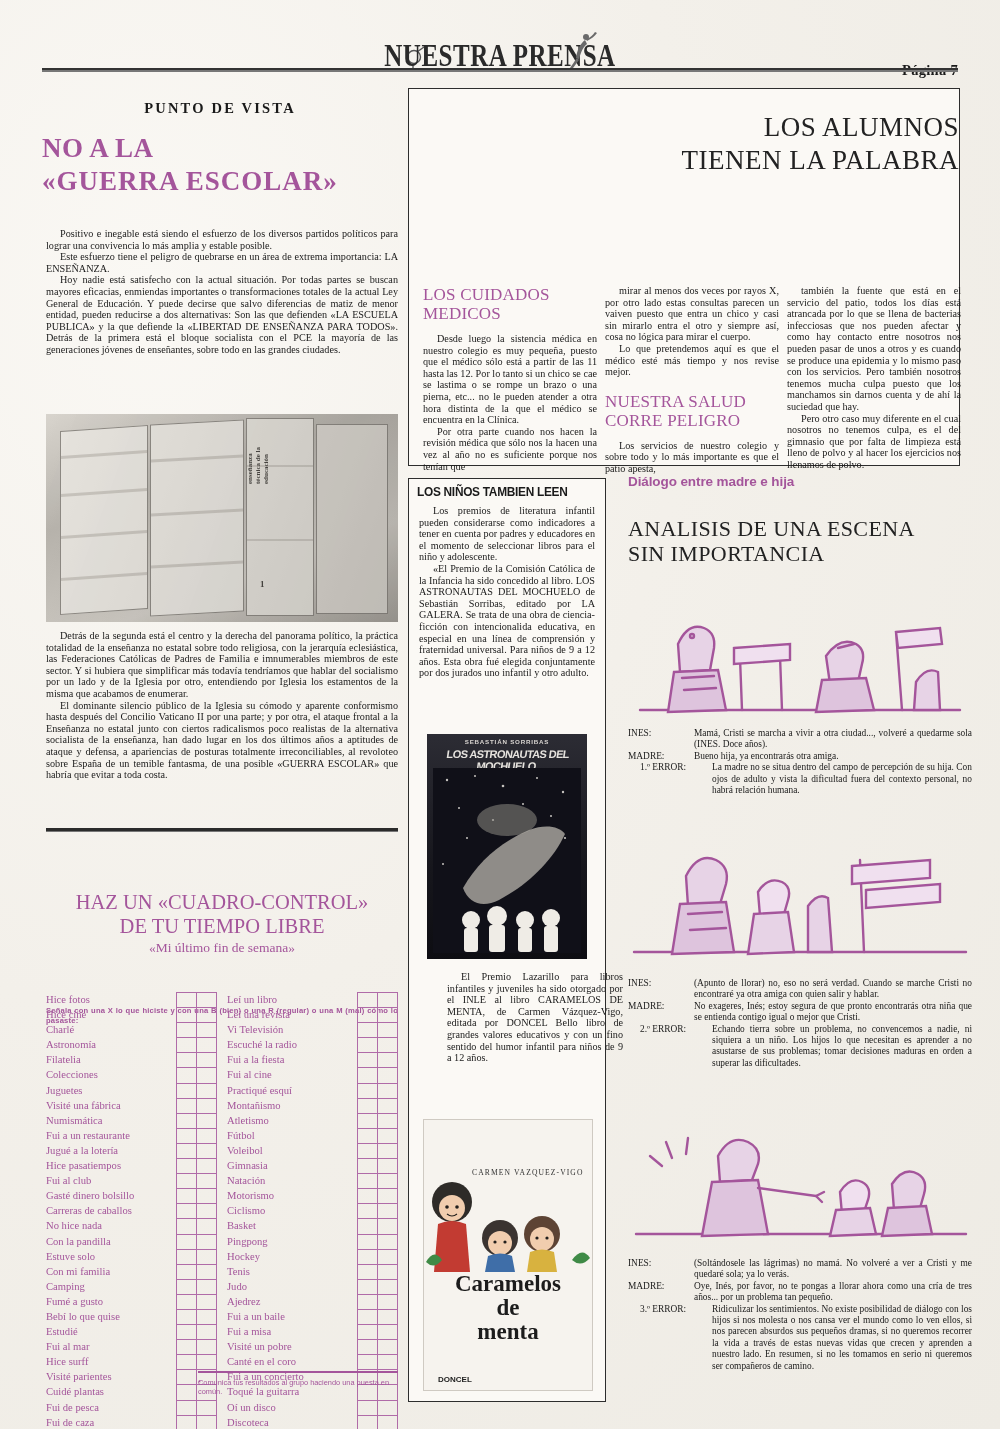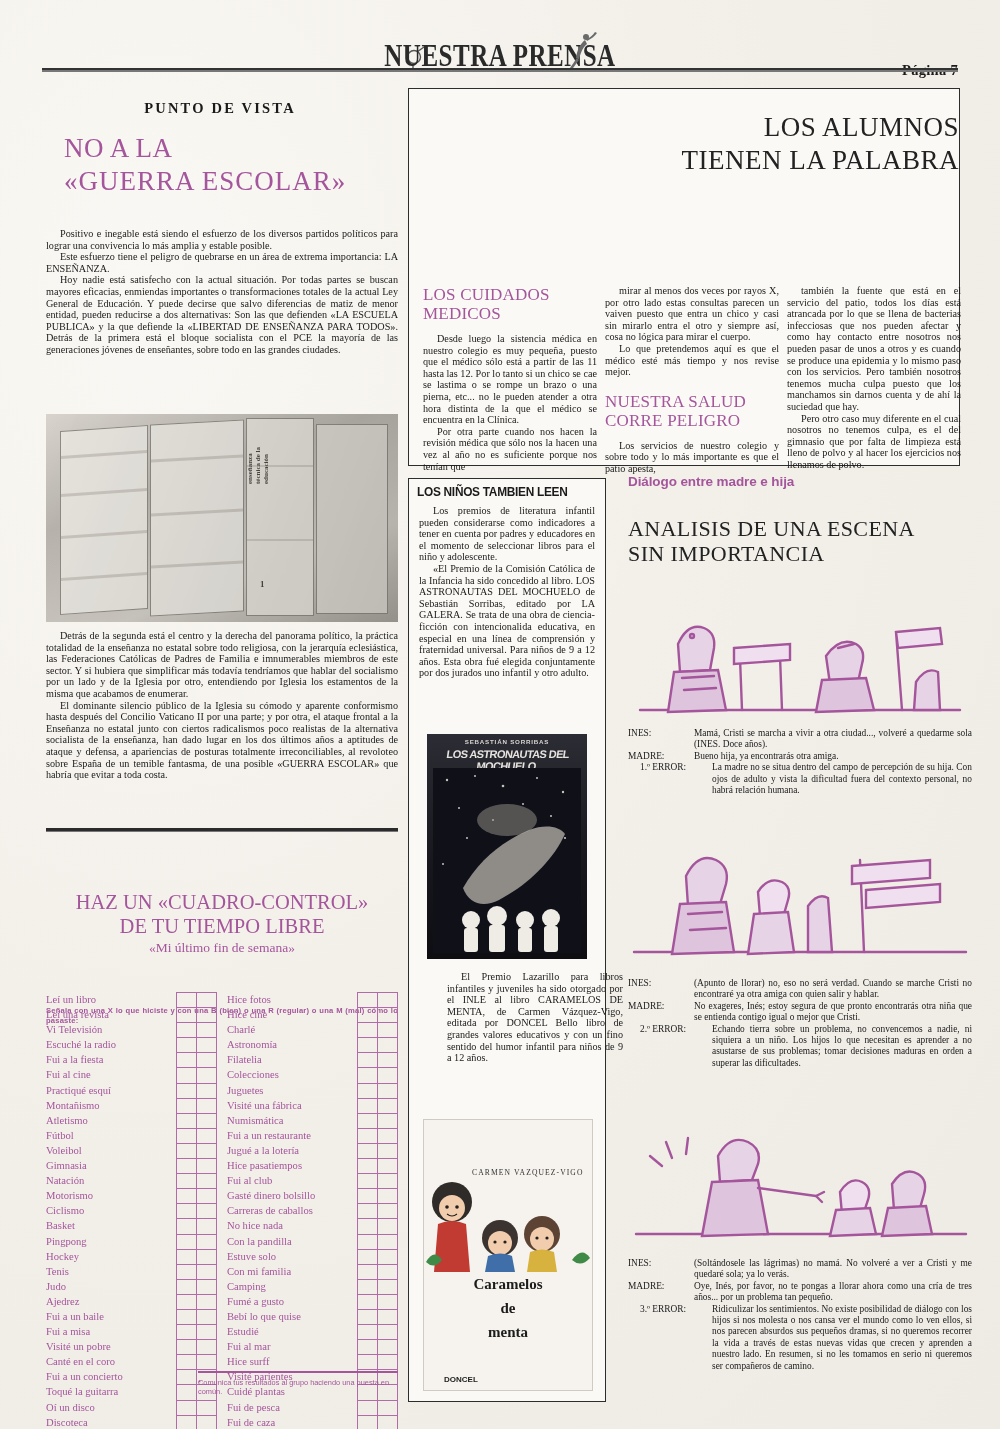--- a/index.html
+++ b/index.html
@@ -47,22 +47,22 @@
     font-size:10.2px;line-height:11.6px;text-align:justify;
     hyphens:auto;
   }
   .col-text p{margin:0;text-indent:14px;}
   
   .kicker{
     position:absolute;left:60px;top:100px;width:320px;text-align:center;
     font-weight:bold;font-size:14.5px;letter-spacing:2.2px;
   }
   .headline1{
-    position:absolute;left:64px;top:132px;width:350px;
-    color:#a4559b;font-weight:normal;font-size:27px;line-height:33px;
+    position:absolute;left:42px;top:132px;width:350px;
+    color:#a4559b;font-weight:bold;font-size:27px;line-height:33px;
     letter-spacing:.5px;
   }
   .headline1 .l1{display:block;}
   .headline1 .l2{display:block;letter-spacing:1px;}
   .lead-body{
     position:absolute;left:46px;top:228px;width:352px;
   }
   .photo{
     position:absolute;left:46px;top:414px;width:352px;height:208px;
     background:linear-gradient(160deg,#d8d4cd 0%,#b9b5ae 35%,#cfcbc4 70%,#a9a59e 100%);
@@ -179,24 +179,24 @@
     position:absolute;left:14px;top:640px;width:168px;height:270px;
     background:#f6f3ee;border:1px solid #cfcac2;overflow:hidden;
   }
   .bc2-author{
     position:absolute;left:48px;top:48px;
     font-family:"Liberation Serif",serif;font-size:7.6px;letter-spacing:1.1px;color:#333;
   }
   .bc2-title{
     position:absolute;left:0;right:0;top:152px;text-align:center;
     font-family:"Liberation Serif",serif;font-weight:bold;
-    font-size:15px;line-height:24px;color:#1c1c1c;
+    font-size:23px;line-height:24px;color:#1c1c1c;
   }
   .bc2-pub{
-    position:absolute;left:20px;bottom:6px;
+    position:absolute;left:14px;bottom:6px;
     font-family:"Liberation Sans",sans-serif;font-weight:bold;font-size:8px;color:#222;text-align:center;
   }
   
   .dia-kicker{
     position:absolute;left:628px;top:474px;
     color:#a4559b;font-family:"Liberation Sans", sans-serif;
     font-weight:bold;font-size:13.5px;letter-spacing:-.1px;
   }
   .dia-title{
     position:absolute;left:628px;top:516px;width:340px;
@@ -287,20 +287,225 @@
   <div class="hr-thick" style="top:828px;"></div>
 
   <div class="haz-title">
     <span>HAZ UN «CUADRO-CONTROL»</span><br>
     <span>DE TU TIEMPO LIBRE</span>
   </div>
   <div class="haz-sub">«Mi último fin de semana»</div>
   <div class="instr">Señala con una X lo que hiciste y con una B (bien) o una R (regular) o una M (mal) cómo lo pasaste:</div>
 
   <div class="checklists">
+    <div class="cl" id="cl-right">
+        <div class="cl-row">
+          <div class="cl-name">Hice fotos</div>
+          <div class="cl-boxes">
+            <div class="cl-box"></div>
+            <div class="cl-box"></div>
+          </div>
+        </div>
+        <div class="cl-row">
+          <div class="cl-name">Hice cine</div>
+          <div class="cl-boxes">
+            <div class="cl-box"></div>
+            <div class="cl-box"></div>
+          </div>
+        </div>
+        <div class="cl-row">
+          <div class="cl-name">Charlé</div>
+          <div class="cl-boxes">
+            <div class="cl-box"></div>
+            <div class="cl-box"></div>
+          </div>
+        </div>
+        <div class="cl-row">
+          <div class="cl-name">Astronomía</div>
+          <div class="cl-boxes">
+            <div class="cl-box"></div>
+            <div class="cl-box"></div>
+          </div>
+        </div>
+        <div class="cl-row">
+          <div class="cl-name">Filatelia</div>
+          <div class="cl-boxes">
+            <div class="cl-box"></div>
+            <div class="cl-box"></div>
+          </div>
+        </div>
+        <div class="cl-row">
+          <div class="cl-name">Colecciones</div>
+          <div class="cl-boxes">
+            <div class="cl-box"></div>
+            <div class="cl-box"></div>
+          </div>
+        </div>
+        <div class="cl-row">
+          <div class="cl-name">Juguetes</div>
+          <div class="cl-boxes">
+            <div class="cl-box"></div>
+            <div class="cl-box"></div>
+          </div>
+        </div>
+        <div class="cl-row">
+          <div class="cl-name">Visité una fábrica</div>
+          <div class="cl-boxes">
+            <div class="cl-box"></div>
+            <div class="cl-box"></div>
+          </div>
+        </div>
+        <div class="cl-row">
+          <div class="cl-name">Numismática</div>
+          <div class="cl-boxes">
+            <div class="cl-box"></div>
+            <div class="cl-box"></div>
+          </div>
+        </div>
+        <div class="cl-row">
+          <div class="cl-name">Fui a un restaurante</div>
+          <div class="cl-boxes">
+            <div class="cl-box"></div>
+            <div class="cl-box"></div>
+          </div>
+        </div>
+        <div class="cl-row">
+          <div class="cl-name">Jugué a la lotería</div>
+          <div class="cl-boxes">
+            <div class="cl-box"></div>
+            <div class="cl-box"></div>
+          </div>
+        </div>
+        <div class="cl-row">
+          <div class="cl-name">Hice pasatiempos</div>
+          <div class="cl-boxes">
+            <div class="cl-box"></div>
+            <div class="cl-box"></div>
+          </div>
+        </div>
+        <div class="cl-row">
+          <div class="cl-name">Fui al club</div>
+          <div class="cl-boxes">
+            <div class="cl-box"></div>
+            <div class="cl-box"></div>
+          </div>
+        </div>
+        <div class="cl-row">
+          <div class="cl-name">Gasté dinero bolsillo</div>
+          <div class="cl-boxes">
+            <div class="cl-box"></div>
+            <div class="cl-box"></div>
+          </div>
+        </div>
+        <div class="cl-row">
+          <div class="cl-name">Carreras de caballos</div>
+          <div class="cl-boxes">
+            <div class="cl-box"></div>
+            <div class="cl-box"></div>
+          </div>
+        </div>
+        <div class="cl-row">
+          <div class="cl-name">No hice nada</div>
+          <div class="cl-boxes">
+            <div class="cl-box"></div>
+            <div class="cl-box"></div>
+          </div>
+        </div>
+        <div class="cl-row">
+          <div class="cl-name">Con la pandilla</div>
+          <div class="cl-boxes">
+            <div class="cl-box"></div>
+            <div class="cl-box"></div>
+          </div>
+        </div>
+        <div class="cl-row">
+          <div class="cl-name">Estuve solo</div>
+          <div class="cl-boxes">
+            <div class="cl-box"></div>
+            <div class="cl-box"></div>
+          </div>
+        </div>
+        <div class="cl-row">
+          <div class="cl-name">Con mi familia</div>
+          <div class="cl-boxes">
+            <div class="cl-box"></div>
+            <div class="cl-box"></div>
+          </div>
+        </div>
+        <div class="cl-row">
+          <div class="cl-name">Camping</div>
+          <div class="cl-boxes">
+            <div class="cl-box"></div>
+            <div class="cl-box"></div>
+          </div>
+        </div>
+        <div class="cl-row">
+          <div class="cl-name">Fumé a gusto</div>
+          <div class="cl-boxes">
+            <div class="cl-box"></div>
+            <div class="cl-box"></div>
+          </div>
+        </div>
+        <div class="cl-row">
+          <div class="cl-name">Bebí lo que quise</div>
+          <div class="cl-boxes">
+            <div class="cl-box"></div>
+            <div class="cl-box"></div>
+          </div>
+        </div>
+        <div class="cl-row">
+          <div class="cl-name">Estudié</div>
+          <div class="cl-boxes">
+            <div class="cl-box"></div>
+            <div class="cl-box"></div>
+          </div>
+        </div>
+        <div class="cl-row">
+          <div class="cl-name">Fui al mar</div>
+          <div class="cl-boxes">
+            <div class="cl-box"></div>
+            <div class="cl-box"></div>
+          </div>
+        </div>
+        <div class="cl-row">
+          <div class="cl-name">Hice surff</div>
+          <div class="cl-boxes">
+            <div class="cl-box"></div>
+            <div class="cl-box"></div>
+          </div>
+        </div>
+        <div class="cl-row">
+          <div class="cl-name">Visité parientes</div>
+          <div class="cl-boxes">
+            <div class="cl-box"></div>
+            <div class="cl-box"></div>
+          </div>
+        </div>
+        <div class="cl-row">
+          <div class="cl-name">Cuidé plantas</div>
+          <div class="cl-boxes">
+            <div class="cl-box"></div>
+            <div class="cl-box"></div>
+          </div>
+        </div>
+        <div class="cl-row">
+          <div class="cl-name">Fui de pesca</div>
+          <div class="cl-boxes">
+            <div class="cl-box"></div>
+            <div class="cl-box"></div>
+          </div>
+        </div>
+        <div class="cl-row">
+          <div class="cl-name">Fui de caza</div>
+          <div class="cl-boxes">
+            <div class="cl-box"></div>
+            <div class="cl-box"></div>
+          </div>
+        </div>
+      </div>
     <div class="cl" id="cl-left">
         <div class="cl-row">
           <div class="cl-name">Leí un libro</div>
           <div class="cl-boxes">
             <div class="cl-box"></div>
             <div class="cl-box"></div>
           </div>
         </div>
         <div class="cl-row">
           <div class="cl-name">Leí una revista</div>
@@ -486,225 +691,20 @@
         </div>
         <div class="cl-row">
           <div class="cl-name">Oí un disco</div>
           <div class="cl-boxes">
             <div class="cl-box"></div>
             <div class="cl-box"></div>
           </div>
         </div>
         <div class="cl-row">
           <div class="cl-name">Discoteca</div>
-          <div class="cl-boxes">
-            <div class="cl-box"></div>
-            <div class="cl-box"></div>
-          </div>
-        </div>
-      </div>
-    <div class="cl" id="cl-right">
-        <div class="cl-row">
-          <div class="cl-name">Hice fotos</div>
-          <div class="cl-boxes">
-            <div class="cl-box"></div>
-            <div class="cl-box"></div>
-          </div>
-        </div>
-        <div class="cl-row">
-          <div class="cl-name">Hice cine</div>
-          <div class="cl-boxes">
-            <div class="cl-box"></div>
-            <div class="cl-box"></div>
-          </div>
-        </div>
-        <div class="cl-row">
-          <div class="cl-name">Charlé</div>
-          <div class="cl-boxes">
-            <div class="cl-box"></div>
-            <div class="cl-box"></div>
-          </div>
-        </div>
-        <div class="cl-row">
-          <div class="cl-name">Astronomía</div>
-          <div class="cl-boxes">
-            <div class="cl-box"></div>
-            <div class="cl-box"></div>
-          </div>
-        </div>
-        <div class="cl-row">
-          <div class="cl-name">Filatelia</div>
-          <div class="cl-boxes">
-            <div class="cl-box"></div>
-            <div class="cl-box"></div>
-          </div>
-        </div>
-        <div class="cl-row">
-          <div class="cl-name">Colecciones</div>
-          <div class="cl-boxes">
-            <div class="cl-box"></div>
-            <div class="cl-box"></div>
-          </div>
-        </div>
-        <div class="cl-row">
-          <div class="cl-name">Juguetes</div>
-          <div class="cl-boxes">
-            <div class="cl-box"></div>
-            <div class="cl-box"></div>
-          </div>
-        </div>
-        <div class="cl-row">
-          <div class="cl-name">Visité una fábrica</div>
-          <div class="cl-boxes">
-            <div class="cl-box"></div>
-            <div class="cl-box"></div>
-          </div>
-        </div>
-        <div class="cl-row">
-          <div class="cl-name">Numismática</div>
-          <div class="cl-boxes">
-            <div class="cl-box"></div>
-            <div class="cl-box"></div>
-          </div>
-        </div>
-        <div class="cl-row">
-          <div class="cl-name">Fui a un restaurante</div>
-          <div class="cl-boxes">
-            <div class="cl-box"></div>
-            <div class="cl-box"></div>
-          </div>
-        </div>
-        <div class="cl-row">
-          <div class="cl-name">Jugué a la lotería</div>
-          <div class="cl-boxes">
-            <div class="cl-box"></div>
-            <div class="cl-box"></div>
-          </div>
-        </div>
-        <div class="cl-row">
-          <div class="cl-name">Hice pasatiempos</div>
-          <div class="cl-boxes">
-            <div class="cl-box"></div>
-            <div class="cl-box"></div>
-          </div>
-        </div>
-        <div class="cl-row">
-          <div class="cl-name">Fui al club</div>
-          <div class="cl-boxes">
-            <div class="cl-box"></div>
-            <div class="cl-box"></div>
-          </div>
-        </div>
-        <div class="cl-row">
-          <div class="cl-name">Gasté dinero bolsillo</div>
-          <div class="cl-boxes">
-            <div class="cl-box"></div>
-            <div class="cl-box"></div>
-          </div>
-        </div>
-        <div class="cl-row">
-          <div class="cl-name">Carreras de caballos</div>
-          <div class="cl-boxes">
-            <div class="cl-box"></div>
-            <div class="cl-box"></div>
-          </div>
-        </div>
-        <div class="cl-row">
-          <div class="cl-name">No hice nada</div>
-          <div class="cl-boxes">
-            <div class="cl-box"></div>
-            <div class="cl-box"></div>
-          </div>
-        </div>
-        <div class="cl-row">
-          <div class="cl-name">Con la pandilla</div>
-          <div class="cl-boxes">
-            <div class="cl-box"></div>
-            <div class="cl-box"></div>
-          </div>
-        </div>
-        <div class="cl-row">
-          <div class="cl-name">Estuve solo</div>
-          <div class="cl-boxes">
-            <div class="cl-box"></div>
-            <div class="cl-box"></div>
-          </div>
-        </div>
-        <div class="cl-row">
-          <div class="cl-name">Con mi familia</div>
-          <div class="cl-boxes">
-            <div class="cl-box"></div>
-            <div class="cl-box"></div>
-          </div>
-        </div>
-        <div class="cl-row">
-          <div class="cl-name">Camping</div>
-          <div class="cl-boxes">
-            <div class="cl-box"></div>
-            <div class="cl-box"></div>
-          </div>
-        </div>
-        <div class="cl-row">
-          <div class="cl-name">Fumé a gusto</div>
-          <div class="cl-boxes">
-            <div class="cl-box"></div>
-            <div class="cl-box"></div>
-          </div>
-        </div>
-        <div class="cl-row">
-          <div class="cl-name">Bebí lo que quise</div>
-          <div class="cl-boxes">
-            <div class="cl-box"></div>
-            <div class="cl-box"></div>
-          </div>
-        </div>
-        <div class="cl-row">
-          <div class="cl-name">Estudié</div>
-          <div class="cl-boxes">
-            <div class="cl-box"></div>
-            <div class="cl-box"></div>
-          </div>
-        </div>
-        <div class="cl-row">
-          <div class="cl-name">Fui al mar</div>
-          <div class="cl-boxes">
-            <div class="cl-box"></div>
-            <div class="cl-box"></div>
-          </div>
-        </div>
-        <div class="cl-row">
-          <div class="cl-name">Hice surff</div>
-          <div class="cl-boxes">
-            <div class="cl-box"></div>
-            <div class="cl-box"></div>
-          </div>
-        </div>
-        <div class="cl-row">
-          <div class="cl-name">Visité parientes</div>
-          <div class="cl-boxes">
-            <div class="cl-box"></div>
-            <div class="cl-box"></div>
-          </div>
-        </div>
-        <div class="cl-row">
-          <div class="cl-name">Cuidé plantas</div>
-          <div class="cl-boxes">
-            <div class="cl-box"></div>
-            <div class="cl-box"></div>
-          </div>
-        </div>
-        <div class="cl-row">
-          <div class="cl-name">Fui de pesca</div>
-          <div class="cl-boxes">
-            <div class="cl-box"></div>
-            <div class="cl-box"></div>
-          </div>
-        </div>
-        <div class="cl-row">
-          <div class="cl-name">Fui de caza</div>
           <div class="cl-boxes">
             <div class="cl-box"></div>
             <div class="cl-box"></div>
           </div>
         </div>
       </div>
   </div>
 
   <div class="fn-rule"></div>
   <div class="footnote">

